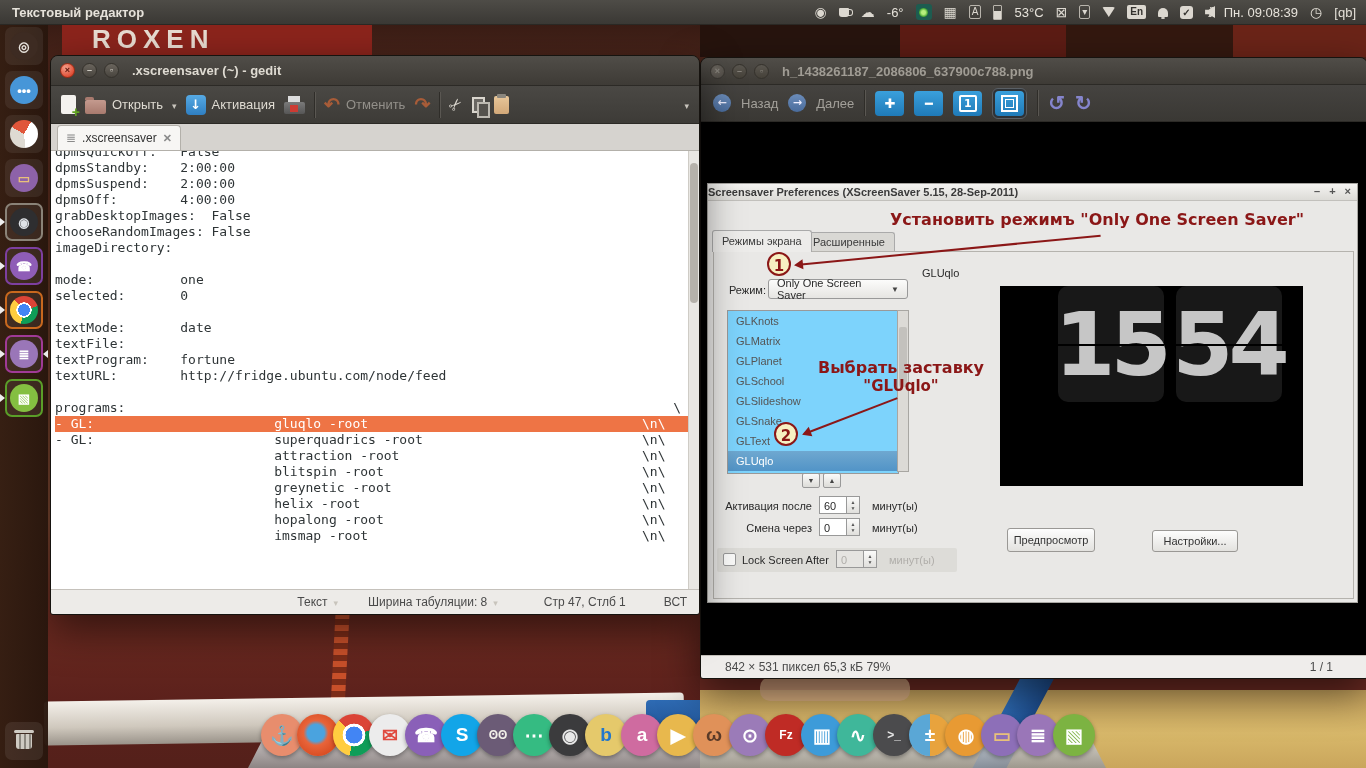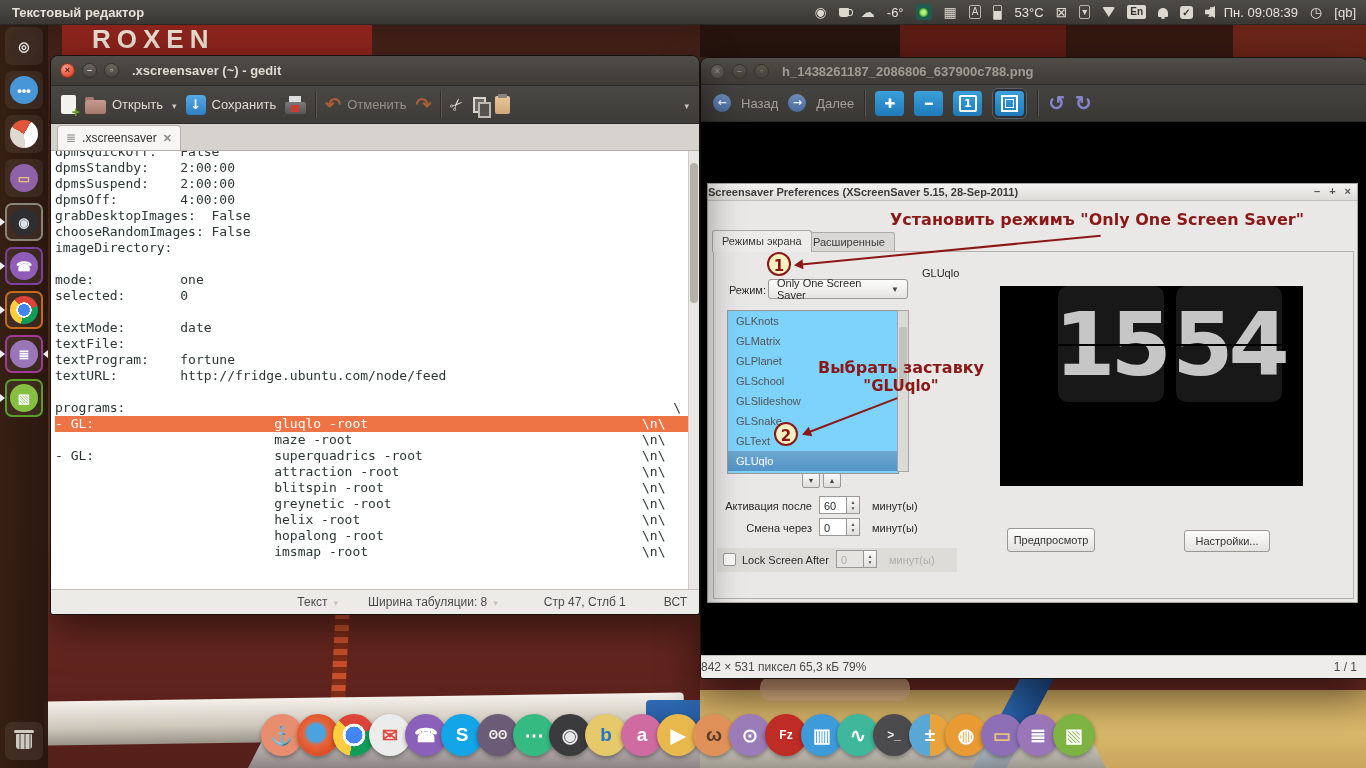--- a/index.html
+++ b/index.html
@@ -141,21 +141,21 @@
     font:bold 11px/18px "DejaVu Sans",sans-serif;text-align:center;}
   .zbtn{width:29px;height:25px;border-radius:4px;background:linear-gradient(#3aa0dc,#1f7ab8);
     color:#fff;display:flex;align-items:center;justify-content:center;font:bold 13px/13px "DejaVu Sans",sans-serif;}
   .zpress{background:#2e3236;border:1px solid #5a6066;border-radius:6px;padding:2px;}
   .zone{border:2px solid #fff;border-radius:2px;font-size:11px;line-height:13px;padding:0 3px;}
   .zfit{width:13px;height:13px;border:2px solid #fff;position:relative;}
   .zfit::after{content:"";position:absolute;inset:2px;border:1.5px solid #fff;}
   .rot{font-size:20px;font-weight:bold;color:#8585cc;}
   .vcontent{flex:1;background:#000;position:relative;}
   .vstatus{height:22px;background:#efedeb;border-top:1px solid #c5c1bb;display:flex;align-items:center;
-    font-size:12px;color:#4a4a4a;padding:0 0;}
+    font-size:12px;color:#4a4a4a;padding:0 24px;}
 
   
   .dlg{position:absolute;left:6px;top:61px;width:651px;height:420px;background:#e9e8e6;border:1px solid #a8a6a2;
     box-sizing:border-box;font-size:11px;color:#2a2a2a;}
   .dlg-title{height:16px;background:linear-gradient(#f4f3f1,#dcdbd7);border-bottom:1px solid #c2c0bc;
     display:flex;align-items:center;font:bold 11px "Liberation Sans",sans-serif;color:#3a3a3a;position:relative;}
   .dlg-ctrl{position:absolute;right:6px;top:1px;display:flex;gap:9px;color:#555;font-size:11px;}
   .dlg-menu{height:16px;display:flex;gap:14px;padding-left:12px;align-items:center;}
   .ann{position:absolute;font:bold 16px "DejaVu Sans",sans-serif;color:#8b1717;white-space:nowrap;}
   .tab{position:absolute;height:19px;padding:0 9px;line-height:19px;border:1px solid #aaa;border-bottom:none;
@@ -363,21 +363,21 @@
     <span class="wbtn wb-gray">–</span>
     <span class="wbtn wb-gray">▫</span>
     <span class="wtitle">.xscreensaver (~) - gedit</span>
   </div>
   <div class="gtb">
     <span class="ic-new"></span>
     <span class="ic-open"></span>
     <span class="lbl">Открыть</span>
     <span class="caret"></span>
     <span class="ic-save">↓</span>
-    <span class="lbl">Сохранить</span>
+    <span class="lbl">Активация</span>
     <span class="ic-print"></span>
     <span class="vsep"></span>
     <span class="ic-undo">↶</span>
     <span class="lbl dis">Отменить</span>
     <span class="ic-redo">↷</span>
     <span class="vsep"></span>
     <span class="ic-cut">✂</span>
     <span class="ic-copy"></span>
     <span class="ic-paste"></span>
     <span style="flex:1"></span>
@@ -424,21 +424,20 @@
         <div class="ln">textProgram:    fortune</div>
 
         <div class="ln">textURL:        http://fridge.ubuntu.com/node/feed</div>
 
         <div class="ln"></div>
 
         <div class="ln">programs:                                                                      \</div>
 
         <div class="ln hl">- GL:                       gluqlo -root                                   \n\</div>
 
-        <div class="ln">                            maze -root                                     \n\</div>
 
         <div class="ln">- GL:                       superquadrics -root                            \n\</div>
 
         <div class="ln">                            attraction -root                               \n\</div>
 
         <div class="ln">                            blitspin -root                                 \n\</div>
 
         <div class="ln">                            greynetic -root                                \n\</div>
 
         <div class="ln">                            helix -root                                    \n\</div>
@@ -587,21 +586,21 @@
           </span>
       </div>
       <span class="flabel gray" style="left:181px;top:370px;">минут(ы)</span>
 
       <div class="preview" style="left:292px;top:102px;width:267px;height:200px;">
         <span class="card">15</span>
         <span class="card">54</span>
       </div>
 
       <span class="pbtn" style="left:299px;top:344px;width:86px;height:22px;">Предпросмотр</span>
-      <span class="pbtn" style="left:476px;top:346px;width:84px;height:20px;">Настройки...</span>
+      <span class="pbtn" style="left:444px;top:346px;width:84px;height:20px;">Настройки...</span>
     </div>
   </div>
 
   <div class="vstatus">
     <span>842 × 531 пиксел  65,3 кБ   79%</span>
     <span style="flex:1"></span>
     <span style="margin-right:10px;">1 / 1</span>
   </div>
 </div>
 

